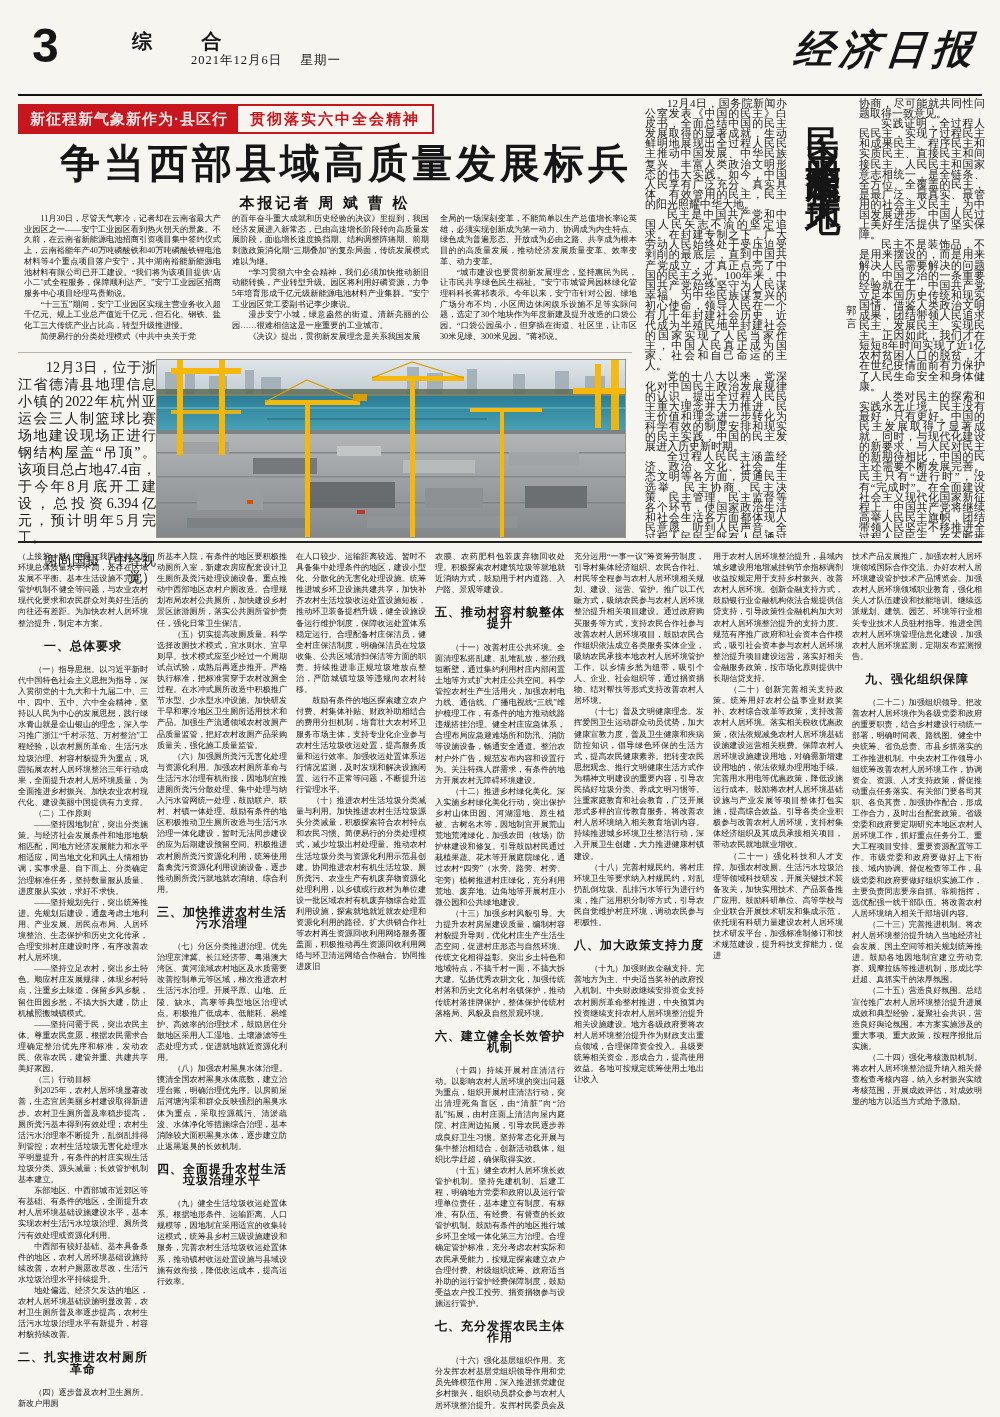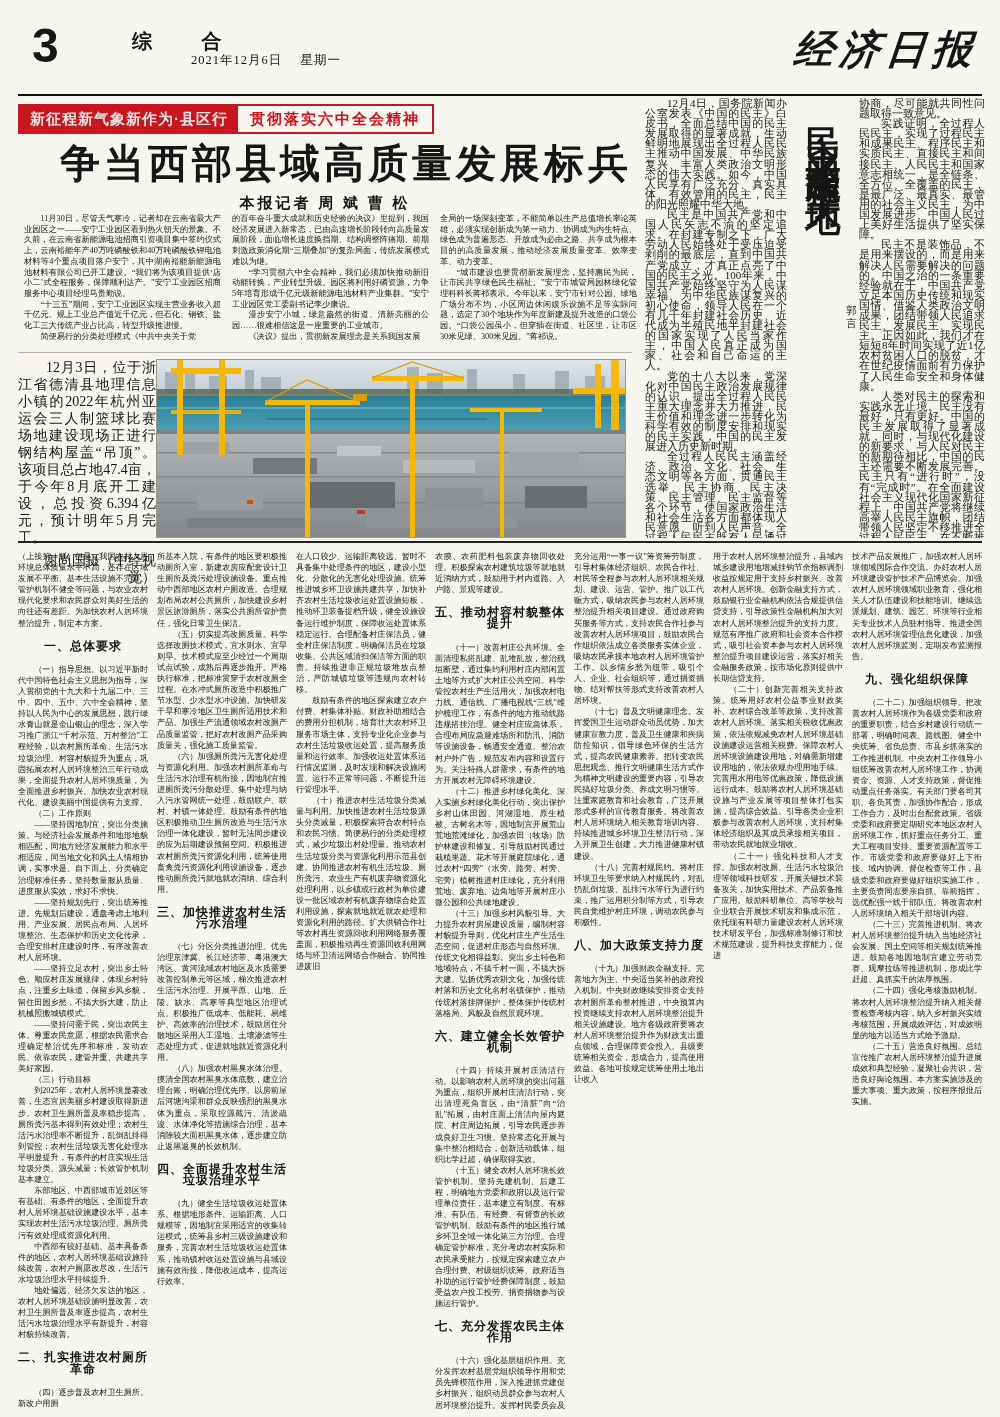--- a/index.html
+++ b/index.html
@@ -252,18 +252,18 @@
       <div class="tcol">
         <p class="pc">用于农村人居环境整治提升，县域内城乡建设用地增减挂钩节余指标调剂收益按规定用于支持乡村振兴、改善农村人居环境。创新金融支持方式，鼓励银行业金融机构依法合规提供信贷支持，引导政策性金融机构加大对农村人居环境整治提升的支持力度。规范有序推广政府和社会资本合作模式，吸引社会资本参与农村人居环境整治提升项目建设运营，落实好相关金融服务政策，按市场化原则提供中长期信贷支持。</p>
         <p>（二十）创新完善相关支持政策。统筹用好农村公益事业财政奖补、农村综合改革等政策，支持改善农村人居环境。落实相关税收优惠政策，依法依规减免农村人居环境基础设施建设运营相关税费。保障农村人居环境设施建设用地，对确需新增建设用地的，依法依规办理用地手续。完善用水用电等优惠政策，降低设施运行成本。鼓励将农村人居环境基础设施与产业发展等项目整体打包实施，提高综合效益。引导各类企业积极参与改善农村人居环境，支持村集体经济组织及其成员承接相关项目，带动农民就地就业增收。</p>
         <p>（二十一）强化科技和人才支撑。加强农村改厕、生活污水垃圾治理等领域科技研发，开展关键技术装备攻关，加快实用技术、产品装备推广应用。鼓励科研单位、高等学校与企业联合开展技术研发和集成示范，依托现有科研力量建设农村人居环境技术研发平台，加强标准制修订和技术规范建设，提升科技支撑能力，促进</p>
       </div>
       <div class="tcol">
         <p class="pc">技术产品发展推广，加强农村人居环境领域国际合作交流。办好农村人居环境建设管护技术产品博览会。加强农村人居环境领域职业教育，强化相关人才队伍建设和技能培训。继续选派规划、建筑、园艺、环境等行业相关专业技术人员驻村指导。推进全国农村人居环境管理信息化建设，加强农村人居环境监测，定期发布监测报告。</p>
         <h3 class="doc-h">九、强化组织保障</h3>
         <p>（二十二）加强组织领导。把改善农村人居环境作为各级党委和政府的重要职责，结合乡村建设行动统一部署，明确时间表、路线图。健全中央统筹、省负总责、市县乡抓落实的工作推进机制。中央农村工作领导小组统筹改善农村人居环境工作，协调资金、资源、人才支持政策，督促推动重点任务落实。有关部门要各司其职、各负其责，加强协作配合，形成工作合力，及时出台配套政策。省级党委和政府要定期研究本地区农村人居环境工作，抓好重点任务分工、重大工程项目安排、重要资源配置等工作。市级党委和政府要做好上下衔接、域内协调、督促检查等工作，县级党委和政府要做好组织实施工作，主要负责同志要亲自抓、靠前指挥，选优配强一线干部队伍。将改善农村人居环境纳入相关干部培训内容。</p>
         <p>（二十三）完善推进机制。将农村人居环境整治提升纳入当地经济社会发展、国土空间等相关规划统筹推进。鼓励各地因地制宜建立劳动竞赛、观摩拉练等推进机制，形成比学赶超、真抓实干的浓厚氛围。</p>
+        <p>（二十五）营造良好氛围。总结宣传推广农村人居环境整治提升进展成效和典型经验，凝聚社会共识，营造良好舆论氛围。本方案实施涉及的重大事项、重大政策，按程序报批后实施。</p>
         <p>（二十四）强化考核激励机制。将农村人居环境整治提升纳入相关督查检查考核内容，纳入乡村振兴实绩考核范围，开展成效评估，对成效明显的地方以适当方式给予激励。</p>
-        <p>（二十五）营造良好氛围。总结宣传推广农村人居环境整治提升进展成效和典型经验，凝聚社会共识，营造良好舆论氛围。本方案实施涉及的重大事项、重大政策，按程序报批后实施。</p>
       </div>
     </div>
 
 </div>
 
 </body></html>

